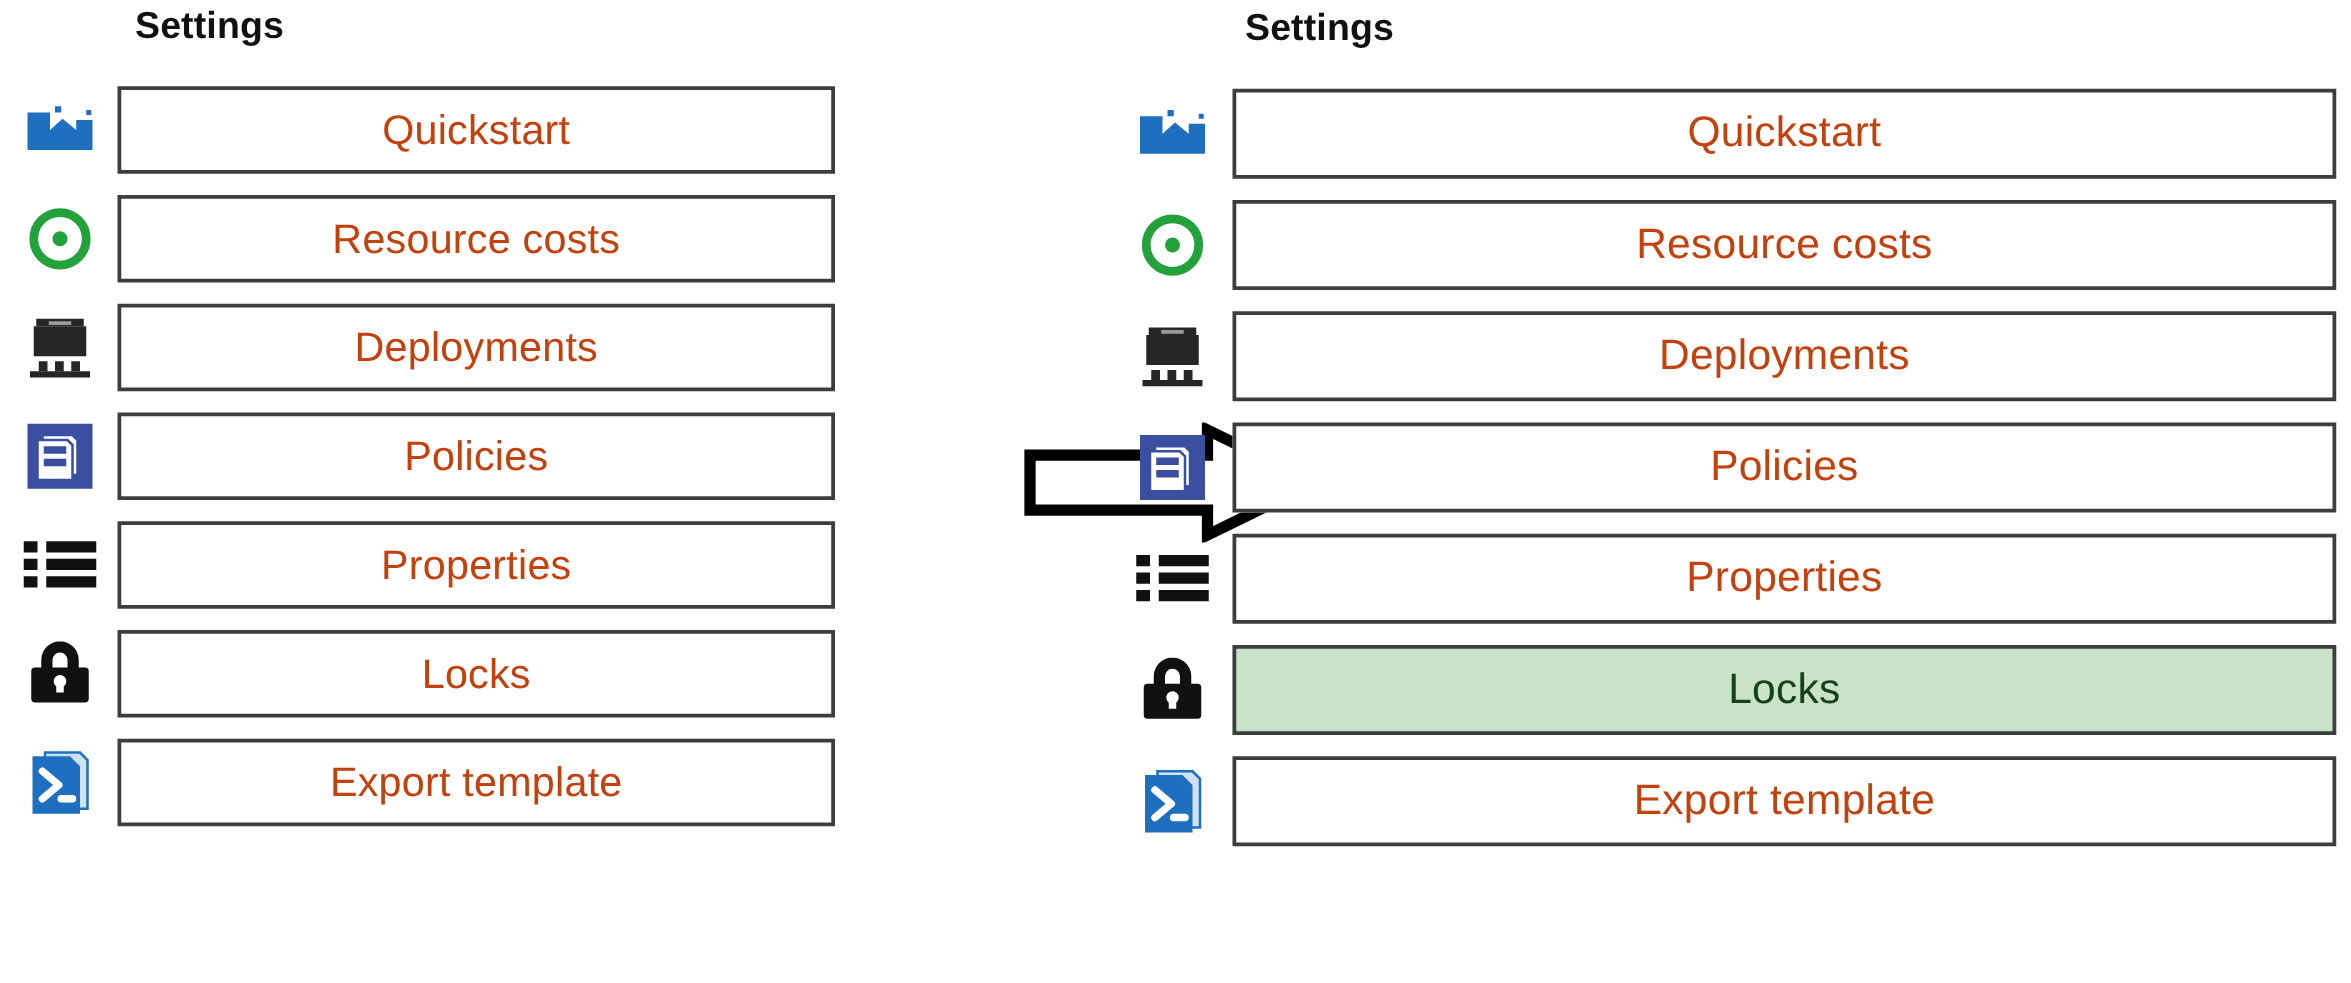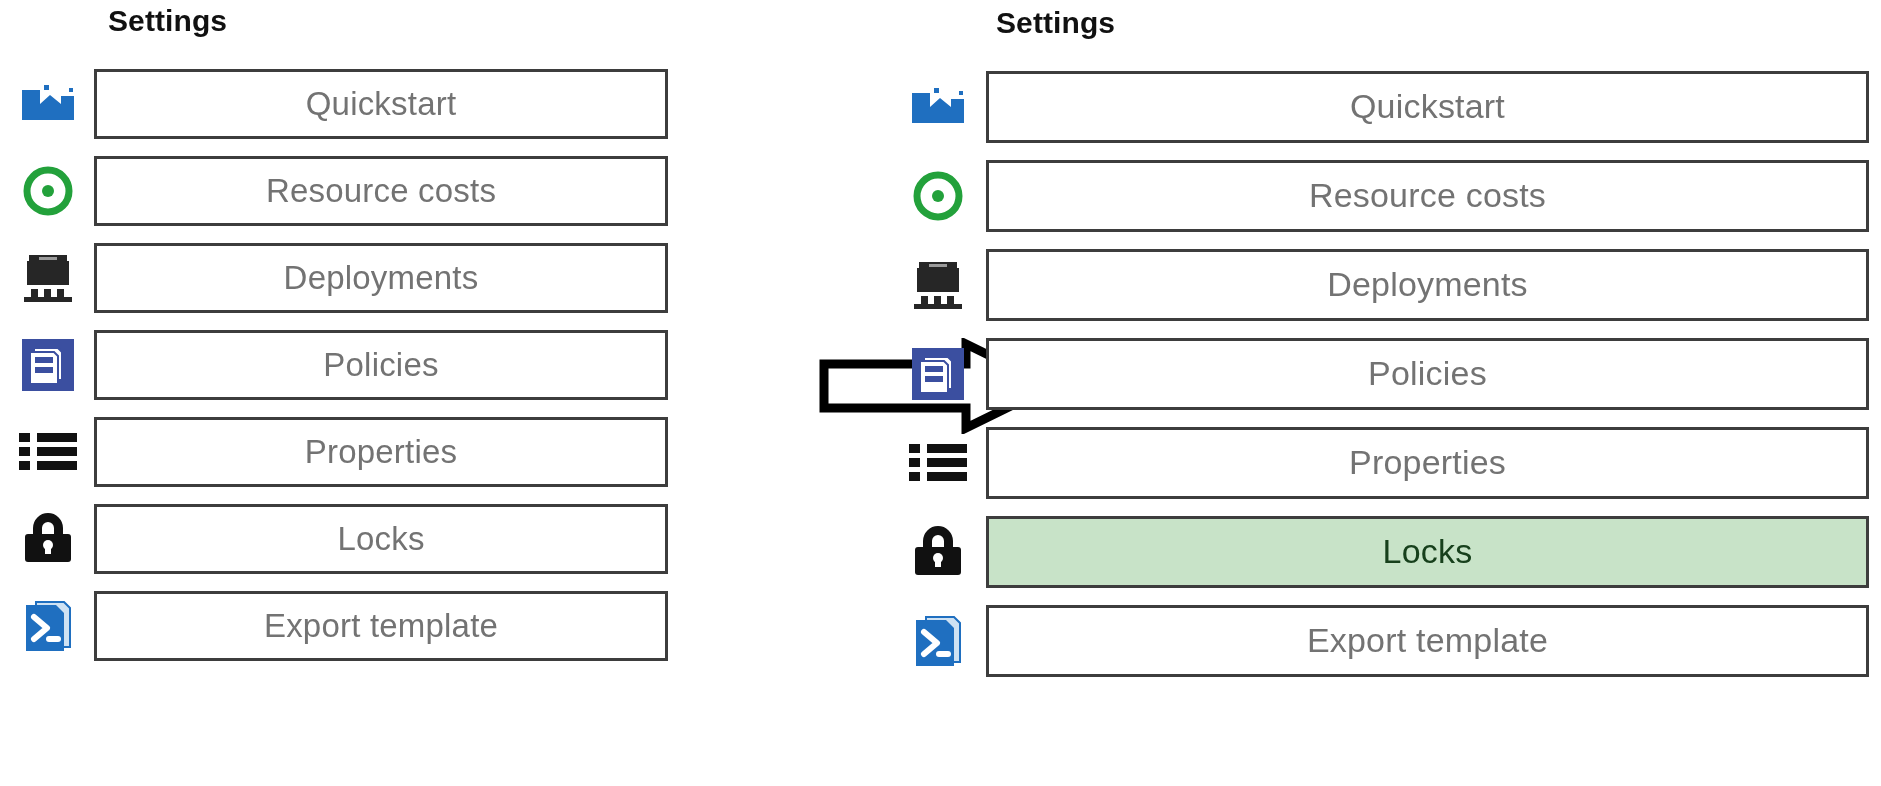--- a/index.html
+++ b/index.html
@@ -51,21 +51,21 @@
   .nav-box{
     flex:1;
     height:70px;
     border:3px solid #3d3d3d;
     background:#ffffff;
     display:flex;
     align-items:center;
     justify-content:center;
     box-sizing:border-box;
     font-size:33px;
-    color:#737373;
+    color:#c2410c;
     letter-spacing:.2px;
   }
   .panel-left .nav-box{margin-right:22px;}
   .panel-right .nav-box{margin-right:12px;height:72px;font-size:34px;}
 
   .nav-box.selected{
     background:#c8e3c8;
     border-color:#3d3d3d;
     color:#17401c;
   }

